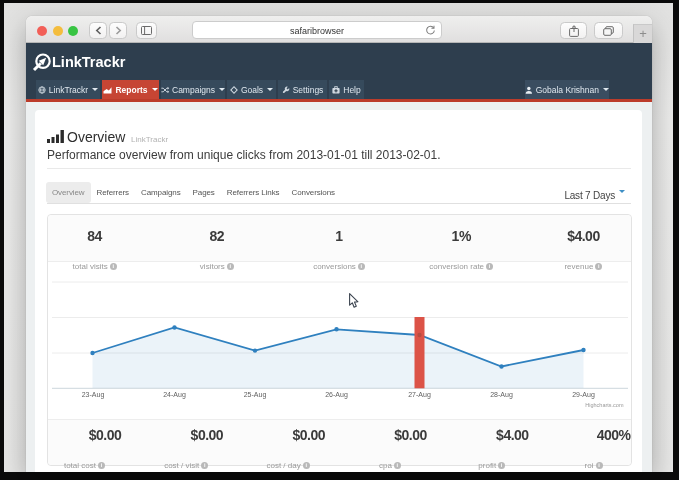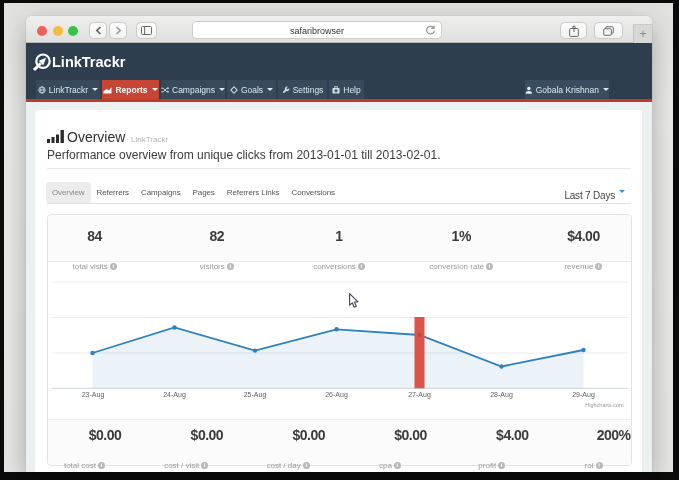--- a/index.html
+++ b/index.html
@@ -239,21 +239,21 @@
           </div>
         <div class="stat">
             <div class="v">$0.00</div>
             <div class="l">cpa <span class="info">i</span></div>
           </div>
         <div class="stat">
             <div class="v">$4.00</div>
             <div class="l">profit <span class="info">i</span></div>
           </div>
         <div class="stat">
-            <div class="v">200%</div>
+            <div class="v">400%</div>
             <div class="l">roi <span class="info">i</span></div>
           </div>
       </div>
 
       <svg class="chart" width="585" height="158" viewBox="0 0 585 158">
         <line x1="5" y1="20" x2="581" y2="20" stroke="#ececec" stroke-width="1"></line>
         <line x1="5" y1="55.5" x2="581" y2="55.5" stroke="#ececec" stroke-width="1"></line>
         <line x1="5" y1="91" x2="581" y2="91" stroke="#ececec" stroke-width="1"></line>
         <line x1="5" y1="126.3" x2="581" y2="126.3" stroke="#ccd6dd" stroke-width="1"></line>
         <polygon points="45.5,91 127.5,65.5 208,88.6 289.5,67.3 372.5,73 454.5,104.5 536.5,88 536.5,126 45.5,126" fill="rgb(47,128,191)" fill-opacity="0.095"></polygon>

